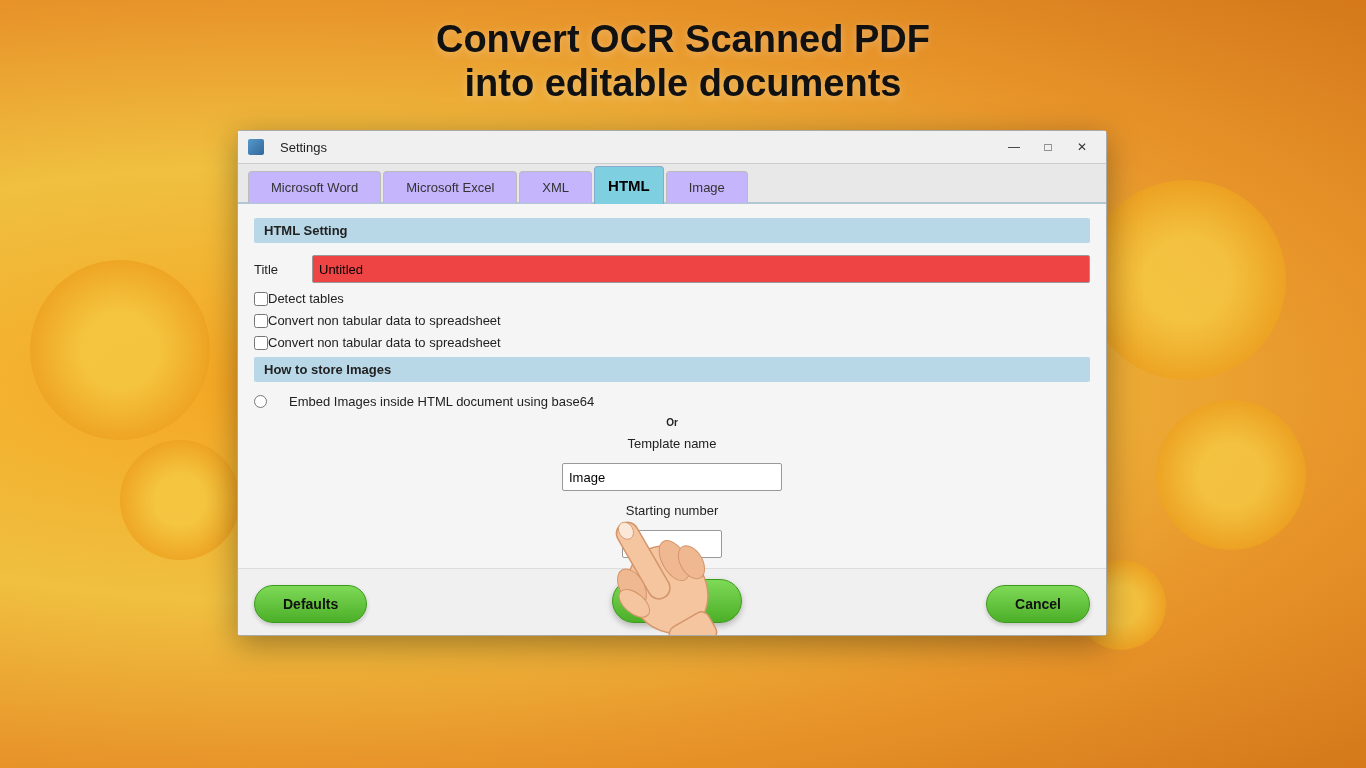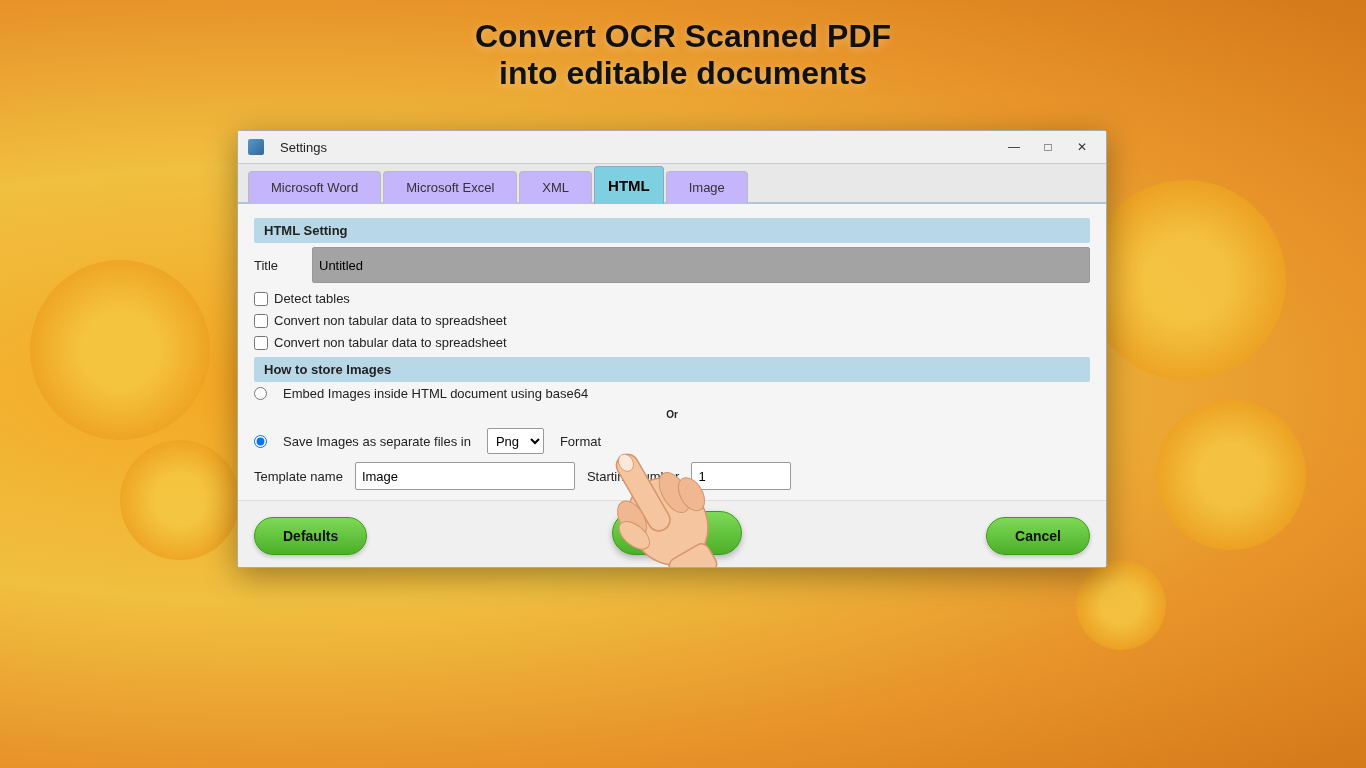--- a/index.html
+++ b/index.html
@@ -25,21 +25,21 @@
     .bg-circle-3 { width: 200px; height: 200px; top: 180px; right: 80px; }
     .bg-circle-4 { width: 150px; height: 150px; top: 400px; right: 60px; }
     .bg-circle-5 { width: 90px; height: 90px; top: 560px; right: 200px; }
 
     
     .page-title {
       position: absolute;
       top: 18px;
       left: 0; right: 0;
       text-align: center;
-      font-size: 32px;
+      font-size: 38px;
       font-weight: 900;
       color: #111;
       line-height: 1.15;
       text-shadow: 0 2px 8px rgba(255,255,255,0.3);
     }
 
     
     .dialog {
       position: absolute;
       top: 130px;
@@ -123,66 +123,65 @@
       background: #f5f5f5;
     }
 
     
     .section-header {
       background: #b8d8e8;
       padding: 5px 10px;
       font-size: 13px;
       font-weight: 700;
       color: #222;
-      margin-bottom: 4px;
+      margin-bottom: 12px;
       border-radius: 2px;
     }
 
     
     .form-row {
       display: flex;
       align-items: center;
       margin-bottom: 8px;
       gap: 8px;
     }
     .form-label {
       font-size: 13px;
       color: #222;
       min-width: 50px;
     }
     .text-input {
       flex: 1;
-      height: 36px;
+      height: 28px;
       border: 1px solid #999;
       border-radius: 2px;
       padding: 0 6px;
       font-size: 13px;
-      background: #a3a3a3;
+      background: #ef4444;
       outline: none;
     }
 
     
     .checkbox-row {
       display: flex;
       align-items: center;
-      gap: 6px;
       margin-bottom: 7px;
       font-size: 13px;
       color: #222;
     }
     .checkbox-row input[type="checkbox"] {
       width: 14px; height: 14px;
       cursor: pointer;
     }
 
     
     .radio-row {
       display: flex;
       align-items: center;
-      gap: 16px;
+      gap: 22px;
       margin-bottom: 8px;
       font-size: 13px;
       color: #222;
     }
     .radio-row input[type="radio"] {
       cursor: pointer;
     }
     .or-label {
       text-align: center;
       font-size: 10px;
@@ -204,20 +203,21 @@
       color: #222;
     }
 
     
     .template-row {
       display: flex;
       align-items: center;
       gap: 12px;
       margin-top: 6px;
       flex-wrap: wrap;
+      flex-direction: column;
     }
     .template-label {
       font-size: 13px;
       color: #222;
     }
     .template-input {
       width: 220px;
       height: 28px;
       border: 1px solid #999;
       border-radius: 2px;
@@ -346,31 +346,20 @@
 
     <div class="section-header">How to store Images</div>
 
     <div class="radio-row">
       <input type="radio" name="image_store" id="r1" style="">
       <label for="r1">Embed Images inside HTML document using base64</label>
     </div>
 
     <div class="or-label">Or</div>
 
-    <div class="radio-row">
-      <input type="radio" name="image_store" checked="" id="r2" style="">
-      <label for="r2">Save Images as separate files in</label>
-      <select class="inline-select">
-        <option value="Png">Png</option>
-        <option value="Jpg">Jpg</option>
-        <option value="Bmp">Bmp</option>
-        <option value="Gif">Gif</option>
-      </select>
-      <span class="format-label">Format</span>
-    </div>
 
     <div class="template-row">
       <span class="template-label">Template name</span>
       <input class="template-input" type="text" value="Image" style="">
       <span class="starting-label">Starting number</span>
       <input class="starting-input" type="text" value="1" style="">
     </div>
 
   </div>
 

